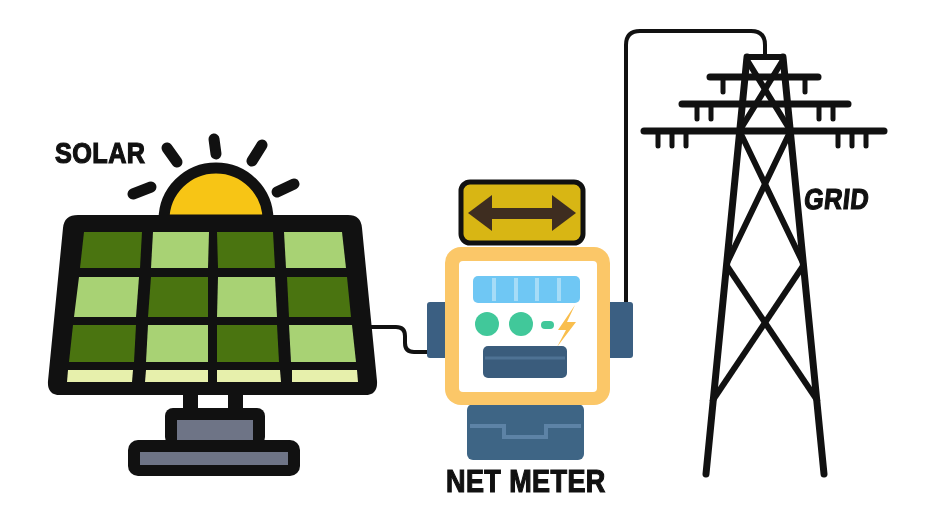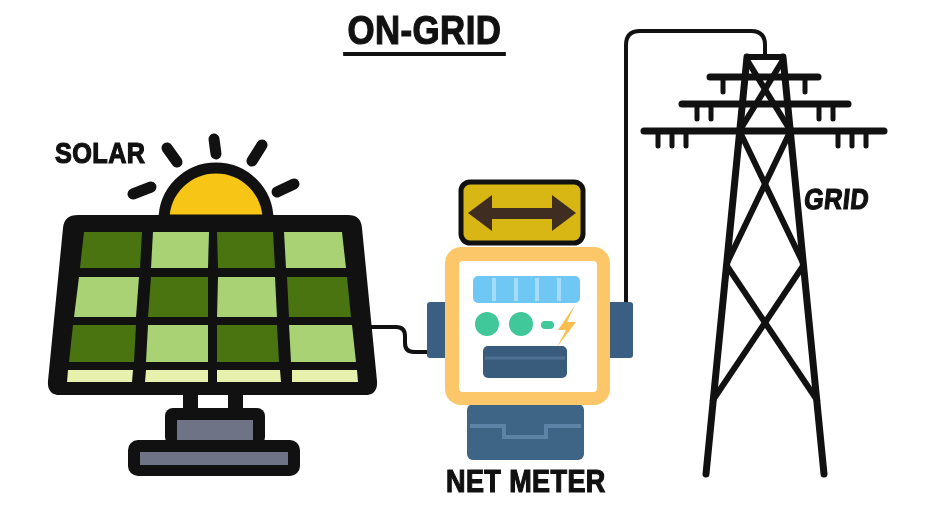--- a/index.html
+++ b/index.html
@@ -146,20 +146,19 @@
       <rect x="461" y="182" width="122" height="61" rx="9" stroke-width="5" fill="#d8b614" stroke="#111111"></rect>
       <g fill="#3e2d20">
         <rect x="488" y="208" width="66" height="11"></rect>
         <polygon points="468,213 492,195 492,231"></polygon>
         <polygon points="576,213 552,195 552,231"></polygon>
       </g>
     </g>
   </svg>
 
   <div id="title-wrap">
-    <div><span id="title-line1" class="hand title-line">ON-GRID</span></div>
   </div>
 
   <div id="solar-label" class="hand side-label">SOLAR</div>
   <div id="grid-label" class="hand side-label">GRID</div>
   <div id="net-meter-label" class="hand side-label">NET METER</div>
 
 </div>
 
 </body></html>

